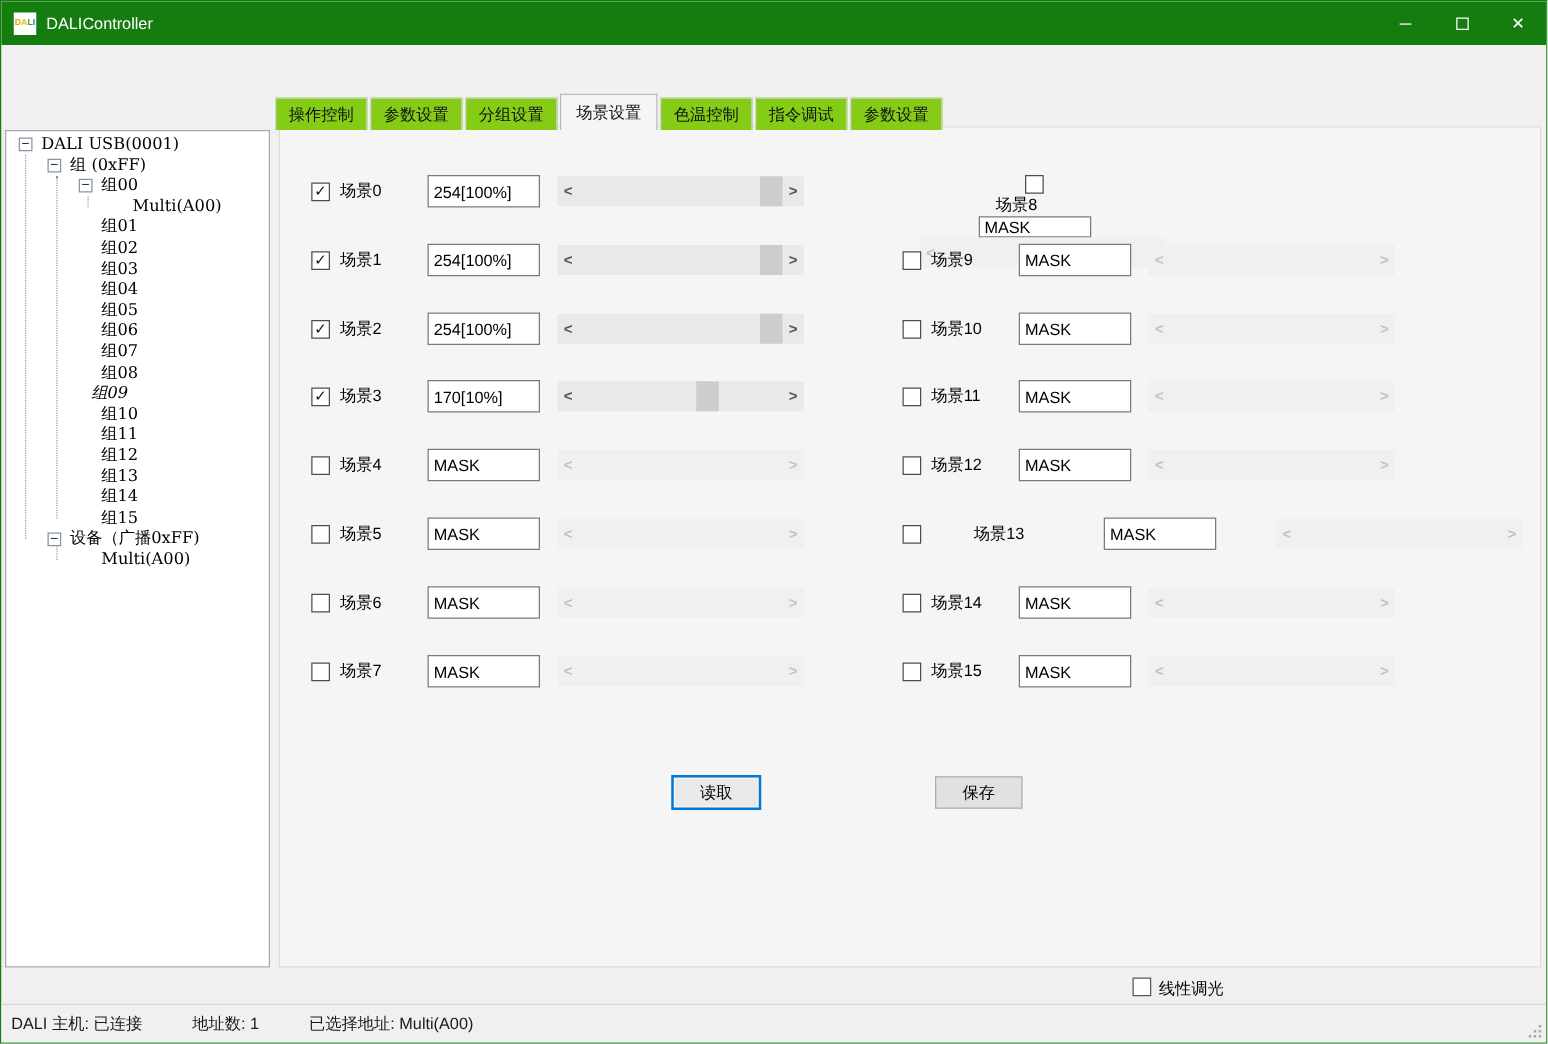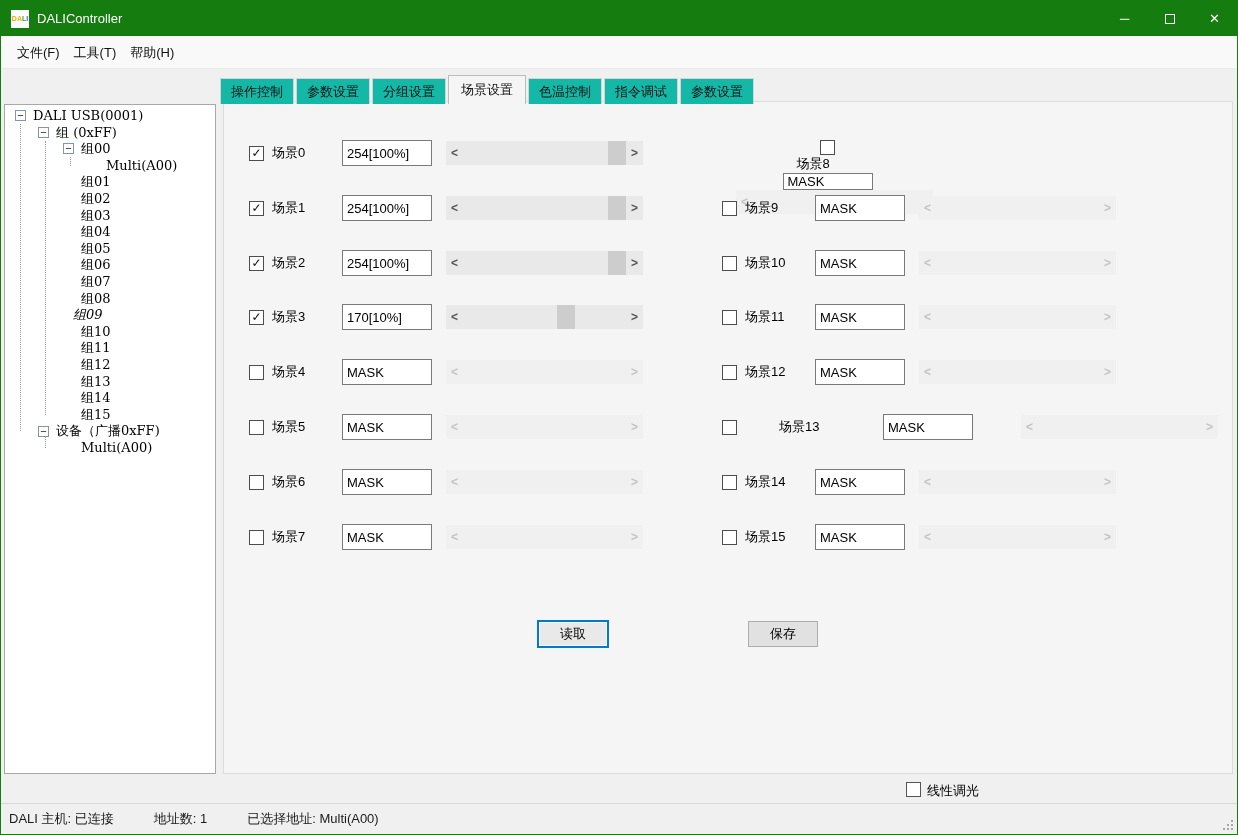--- a/index.html
+++ b/index.html
@@ -24,21 +24,21 @@
   .tree-panel { position:absolute; left:3px; top:103px; width:212px; height:670px; background:#fff; border:1px solid #a8a8a8; overflow:hidden; }
   #treeItems { position:relative; padding-top:3px; font-family:"DejaVu Serif","Liberation Serif",serif; font-size:13px; }
   .tree-row { position:relative; height:16.6px; line-height:16px; white-space:nowrap; }
   .tree-label { position:absolute; top:0; color:#000; }
   .expander { position:absolute; top:50%; margin-top:-6px; width:11px; height:11px; border:1px solid #8694a8; background:#fff;
               font-size:11px; line-height:8px; text-align:center; color:#222; font-family:"Liberation Sans",sans-serif; }
   .vline { position:absolute; width:0; border-left:1px dotted #9a9a9a; }
 
   
   .tabbar { position:absolute; left:219px; top:74px; height:29px; display:flex; align-items:flex-end; z-index:3; }
-  .tab { height:26px; line-height:25px; padding:0 10px; font-size:13px; color:#111; background:#14b8a6;
+  .tab { height:26px; line-height:25px; padding:0 10px; font-size:13px; color:#111; background:#84cc16;
          border:1px solid #d4d4d4; border-bottom:none; margin-right:2px; }
   .tab.active { height:29px; line-height:27px; padding:0 12px; background:#f5f5f5; border:1px solid #bcbcbc; border-bottom:none; position:relative; z-index:4; }
 
   
   .tab-panel { position:absolute; left:222px; top:100px; width:1010px; height:673px; background:#f5f5f5; border:1px solid #dcdcdc; z-index:1; }
 
   
   .scene-row { position:absolute; height:26px; display:flex; align-items:center; }
   .cb { width:15px; height:15px; border:1px solid #4d4d4d; background:#fff; font-size:12px; line-height:13px; text-align:center; color:#111; flex:0 0 15px; }
   .scene-label { width:70px; margin-left:8px; font-size:13px; color:#000; }
@@ -86,25 +86,20 @@
         </div>
       <div class="win-btn">
           <span class="max-glyph"></span>
         </div>
       <div class="win-btn">
           <span>✕</span>
         </div>
     </div>
   </div>
 
-  <div class="menubar" id="menubar">
-      <span class="menu-item">文件(F)</span>
-      <span class="menu-item">工具(T)</span>
-      <span class="menu-item">帮助(H)</span>
-    </div>
 
   <div class="tree-panel">
     <div id="treeItems">
       <div class="vline" style="left:15px; top:19px; height:307px;"></div>
       <div class="vline" style="left:40px; top:36px; height:274px;"></div>
       <div class="vline" style="left:65px; top:52px; height:9px;"></div>
       <div class="vline" style="left:40px; top:332px; height:11px;"></div>
     <div class="tree-row">
           <span class="expander" style="left: 10px;">−</span>
           <span class="tree-label" style="left: 28px;">DALI USB(0001)</span>

